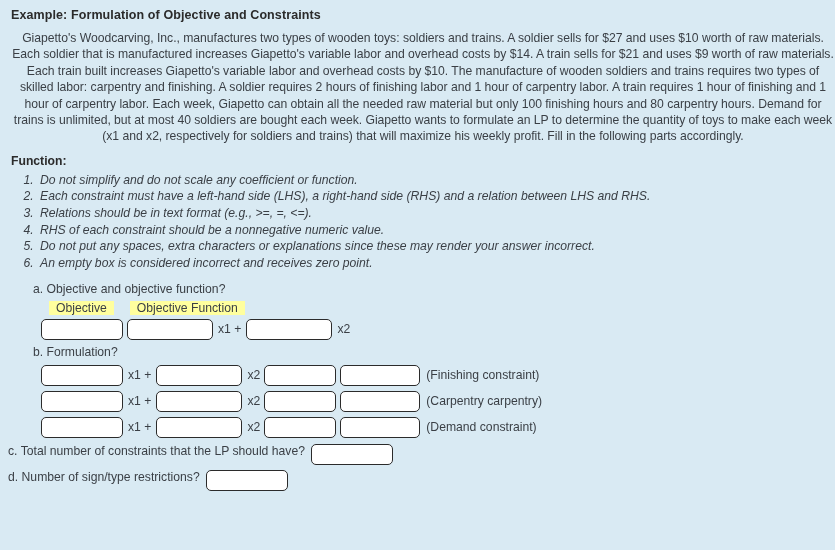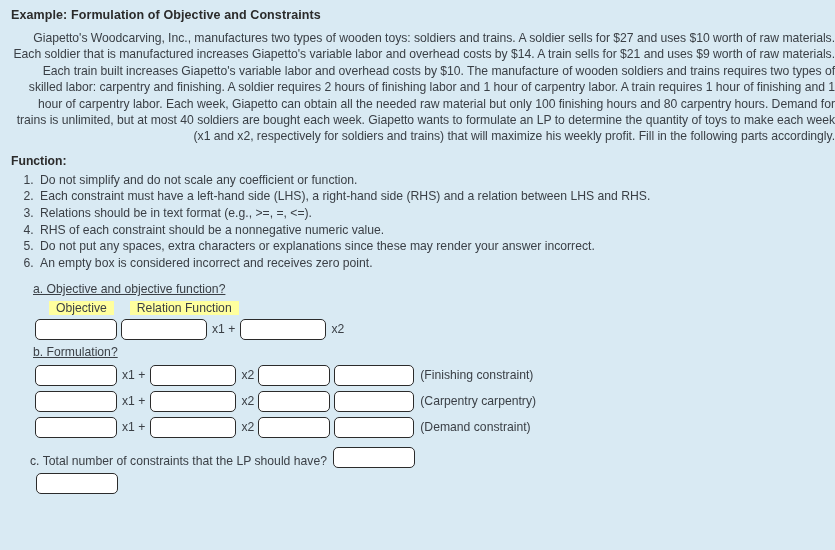--- a/index.html
+++ b/index.html
@@ -34,54 +34,54 @@
     letter-spacing: 0.1px;
   }
 
   
   .problem-text {
     font-size: 12.2px;
     line-height: 16.4px;
     color: #3a3f45;
     margin: 0 0 0 3px;
     width: 824px;
-    text-align: right;
+    text-align: center;
     letter-spacing: -0.03px;
   }
 
   
   .remarks-title {
     font-size: 12.2px;
     font-weight: bold;
     color: #2b2b2b;
     margin: 9px 0 4px 3px;
   }
   ol.remarks-list {
     margin: 0 0 0 3px;
     padding: 0 0 0 26px;
     list-style-position: outside;
     list-style-type: decimal;
+    font-style: italic;
   }
   ol.remarks-list li {
     font-size: 12.2px;
     line-height: 16.6px;
     color: #3a3f45;
     padding-left: 3px;
   }
 
   
   .q-block { margin-left: 3px; }
   .q-line {
     font-size: 12.2px;
     color: #3a3f45;
     line-height: 17px;
     display: flex;
     align-items: center;
     white-space: nowrap;
-    text-decoration: underline;
   }
   .q-label-a { margin: 10px 0 2px 22px; }
   .q-label-b { margin: 3px 0 2px 22px; }
 
   .hl {
     background: #ffff9e;
     padding: 0 7px;
     color: #3a3f45;
     font-size: 12.2px;
   }
@@ -91,21 +91,21 @@
     align-items: center;
     margin: 0 0 2px 38px;
     height: 15px;
     white-space: nowrap;
   }
   .headrow .sp { display: inline-block; }
 
   .fieldrow {
     display: flex;
     align-items: center;
-    margin-left: 24px;
+    margin-left: 30px;
     height: 24px;
     white-space: nowrap;
   }
   .fieldrow + .fieldrow { margin-top: 2px; }
 
   .ans-box {
     box-sizing: border-box;
     height: 21px;
     border: 1.4px solid #2b2b2b;
     border-radius: 5px;
@@ -139,23 +139,22 @@
     padding-left: 6px;
     display: inline-block;
   }
   .inline-q {
     font-size: 12.2px;
     color: #3a3f45;
     display: inline-block;
   }
   .row-cd {
     display: flex;
-    align-items: flex-end;
+    align-items: flex-start;
     height: 24px;
-    margin-left: 22px;
     white-space: nowrap;
   }
   .row-cd .ans-box { margin-left: 6px; }
   .row-c { margin-top: 5px; }
   .row-d { margin-top: 2px; }
 </style>
 </head>
 <body>
 
 <div class="page">
@@ -175,21 +174,21 @@
     <li>An empty box is considered incorrect and receives zero point.</li>
   </ol>
 
   <div class="q-block">
 
     <div class="q-line q-label-a">a. Objective and objective function?</div>
 
     <div class="headrow">
       <span class="hl">Objective</span>
       <span class="sp" style="width:16px;"></span>
-      <span class="hl">Relation Function</span>
+      <span class="hl">Objective Function</span>
     </div>
 
     <div class="fieldrow">
       <input type="text" class="ans-box w-obj" value="" style="">
       <span class="gap-sm"></span>
       <input type="text" class="ans-box w-coef" value="" style="">
       <span class="op">x1 +</span>
       <input type="text" class="ans-box w-coef" value="" style="">
       <span class="op op-x2">x2</span>
     </div>
@@ -233,16 +232,17 @@
       <span class="tag">(Demand constraint)</span>
     </div>
   </div>
 
   <div class="row-cd row-c">
     <span class="inline-q">c. Total number of constraints that the LP should have?</span>
     <input type="text" class="ans-box w-count" value="" style="">
   </div>
 
   <div class="row-cd row-d">
+    <span class="inline-q">d. Number of sign/type restrictions?</span>
     <input type="text" class="ans-box w-count" value="" style="">
   </div>
 
 </div>
 
 </body></html>

